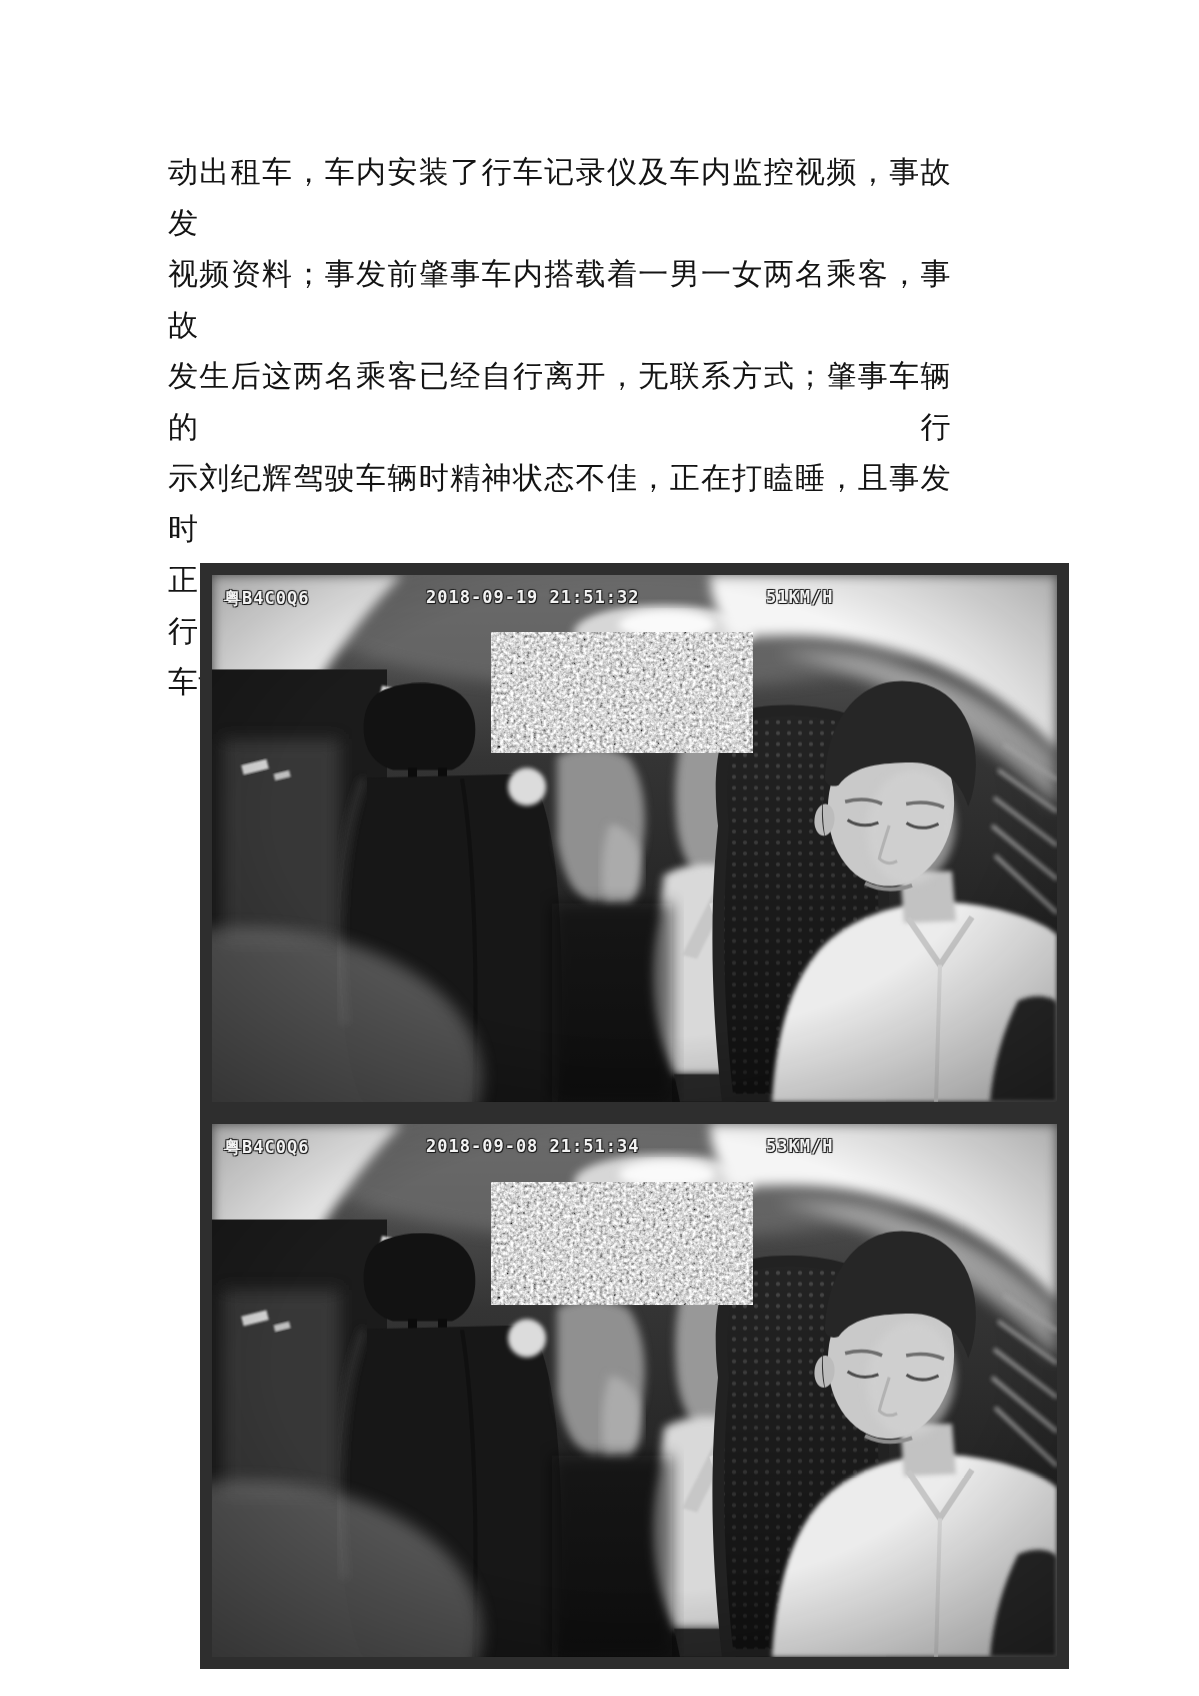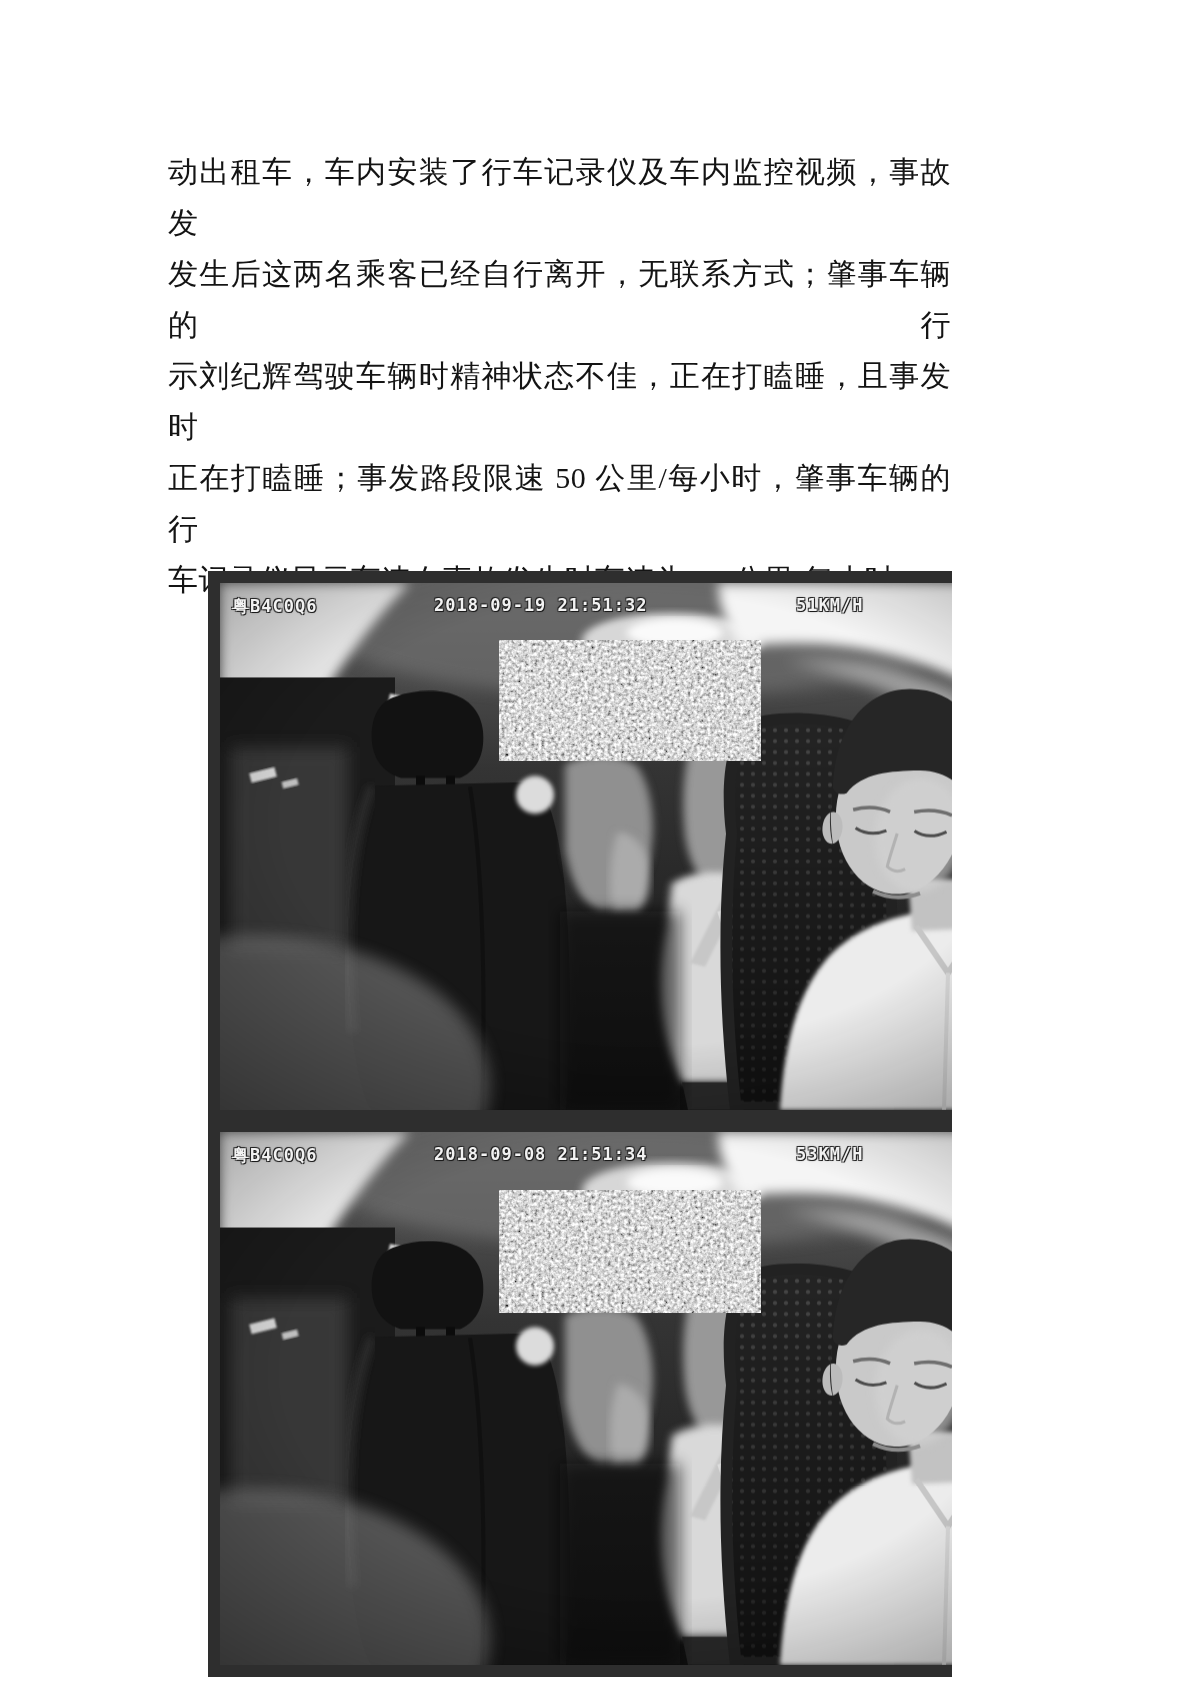--- a/index.html
+++ b/index.html
@@ -1,35 +1,35 @@
 <!DOCTYPE html>
 <html><head>
 <meta charset="utf-8">
 <style>
   html,body { margin:0; padding:0; background:#ffffff; }
   .page {
     position:relative;
-    width:952px; height:1696px;
+    width:1199px; height:1696px;
     background:#ffffff;
     font-family:"Liberation Serif","DejaVu Serif",serif;
     overflow:hidden;
   }
   .bodytext {
     position:absolute;
     left:168px; top:146px; width:783px;
     font-size:30px; line-height:51px;
     color:#141414;
     letter-spacing:0.5px;
   }
   .line { text-align:justify; text-align-last:justify; }
   .line.last { text-align-last:left; }
 
   .photo {
     position:absolute; left:200px; width:845px;
-    margin:8px; padding:12px;
+    margin:0; padding:12px;
     background:#2e2e2e;
     overflow:hidden;
   }
   #photo1 { top:563px; height:527px; }
   #photo2 { top:1112px; height:533px; }
   .photo svg.scene { display:block; width:100%; height:100%; }
 
   .overlay {
     position:absolute; left:0; top:24px; width:100%; height:24px;
     pointer-events:none;
@@ -42,21 +42,21 @@
     color:#f2f2f2;
     text-shadow:
       -1px -1px 0 rgba(35,35,35,.95),
        1px  1px 0 rgba(25,25,25,.95),
        1px -1px 0 rgba(55,55,55,.9),
       -1px  1px 0 rgba(55,55,55,.9),
        0 0 3px rgba(0,0,0,.55);
   }
   .ov-plate { left:24px; }
   .ov-time  { left:226px; }
-  .ov-speed { left:588px; }
+  .ov-speed { left:566px; }
 
   .defs-holder { position:absolute; width:0; height:0; overflow:hidden; }
 </style>
 </head>
 <body>
 
 <svg class="defs-holder" aria-hidden="true">
   <defs>
     <linearGradient id="gBg" x1="0" y1="0" x2="0" y2="1">
       <stop offset="0" stop-color="#636363"></stop>
@@ -186,20 +186,21 @@
       <rect x="279" y="58" width="262" height="121" fill="#8a8a8a" filter="url(#tvnoise)"></rect>
       <rect x="279" y="58" width="262" height="121" fill="#ffffff" opacity="0.14"></rect>
     </g>
   </defs>
 </svg>
 
 <div class="page">
 
   <div class="bodytext">
     <div class="line">动出租车，车内安装了行车记录仪及车内监控视频，事故发</div>
+    <div class="line">视频资料；事发前肇事车内搭载着一男一女两名乘客，事故</div>
     <div class="line">发生后这两名乘客已经自行离开，无联系方式；肇事车辆的行</div>
     <div class="line">示刘纪辉驾驶车辆时精神状态不佳，正在打瞌睡，且事发时</div>
     <div class="line">正在打瞌睡；事发路段限速 50 公里/每小时，肇事车辆的行</div>
     <div class="line last">车记录仪显示车速在事故发生时车速为 53 公里/每小时。</div>
   </div>
 
   <figure class="photo" id="photo1">
     <svg class="scene" viewBox="0 0 845 530" preserveAspectRatio="none">
       <use href="#cab-scene"></use>
     </svg>

